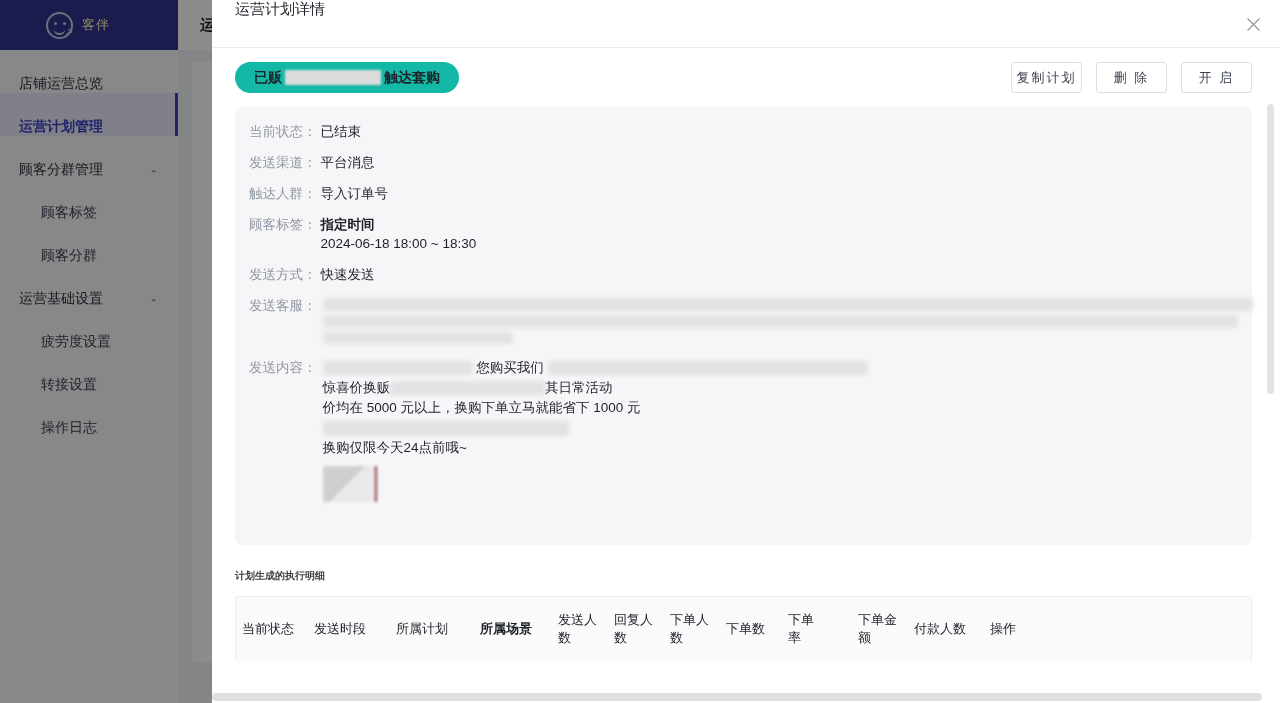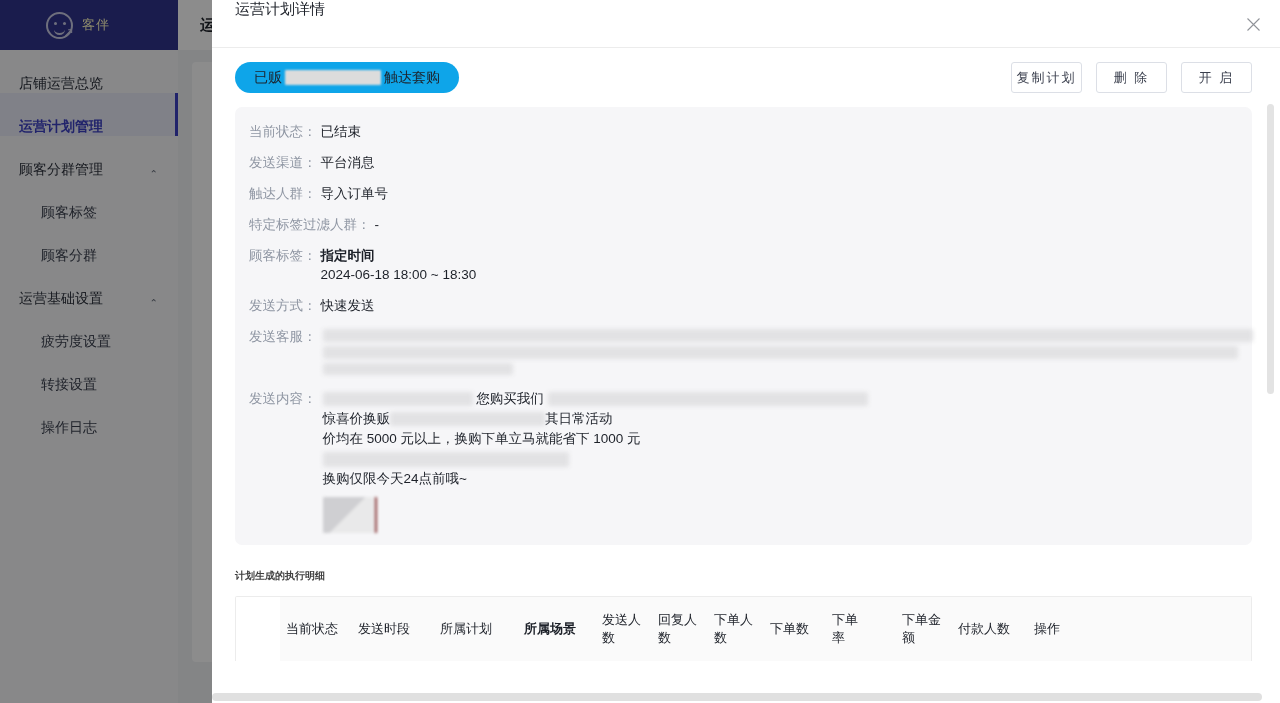--- a/index.html
+++ b/index.html
@@ -112,23 +112,23 @@
     flex: 1; overflow: hidden; position: relative;
     padding: 0 28px 0 23px;
   }
 
   
   #plan-row {
     display: flex; align-items: center; justify-content: space-between;
     padding-top: 14px;
   }
   #plan-chip {
-    background: #0ea5e9; border-radius: 17px;
+    background: #14b8a6; border-radius: 17px;
     height: 31px; display: inline-flex; align-items: center;
-    padding: 0 19px; font-size: 14px; font-weight: 400; color: #1d2129;
+    padding: 0 19px; font-size: 14px; font-weight: 700; color: #1d2129;
     gap: 0;
   }
   .redact {
     display: inline-block; background: #dcdcdc;
     border-radius: 1px; vertical-align: middle;
     filter: blur(1.2px);
   }
   #plan-actions { display: flex; gap: 14px; }
   .act-btn {
     min-width: 71px; height: 31px;
@@ -167,21 +167,21 @@
     background: linear-gradient(135deg,#cfcfd2 0%,#cfcfd2 48%,#e9e9ea 48%,#e9e9ea 100%);
     border-right: 2px solid #8b3a3a; filter: blur(1.6px); border-radius: 1px;
   }
 
   
   #table-title {
     margin-top: 24px; font-size: 10px; font-weight: 700; color: #404040;
   }
   #exec-table {
     margin-top: 13px; border: 1px solid #ececec; border-bottom: none;
-    border-radius: 2px 2px 0 0; overflow: hidden; padding-left: 44px;
+    border-radius: 2px 2px 0 0; overflow: hidden;
   }
   #table-head {
     display: flex; background: #fafafa; height: 64px; align-items: center;
   }
   .th {
     font-size: 13px; color: #1d2129; padding: 0 6px;
     text-align: left; line-height: 18px;
   }
 
   
@@ -289,24 +289,20 @@
       <div class="field-row">
         <span class="field-label">发送渠道：</span>
         <span class="field-value">平台消息</span>
       </div>
 
       <div class="field-row">
         <span class="field-label">触达人群：</span>
         <span class="field-value">导入订单号</span>
       </div>
 
-      <div class="field-row">
-        <span class="field-label">特定标签过滤人群：</span>
-        <span class="field-value">-</span>
-      </div>
 
       <div class="field-row">
         <span class="field-label">顾客标签：</span>
         <span style="padding-left:4px;">
           <span class="field-value strong" style="padding-left:0;">指定时间</span><br>
           <span class="field-value" style="padding-left:0;">2024-06-18 18:00 ~ 18:30</span>
         </span>
       </div>
 
       <div class="field-row">

